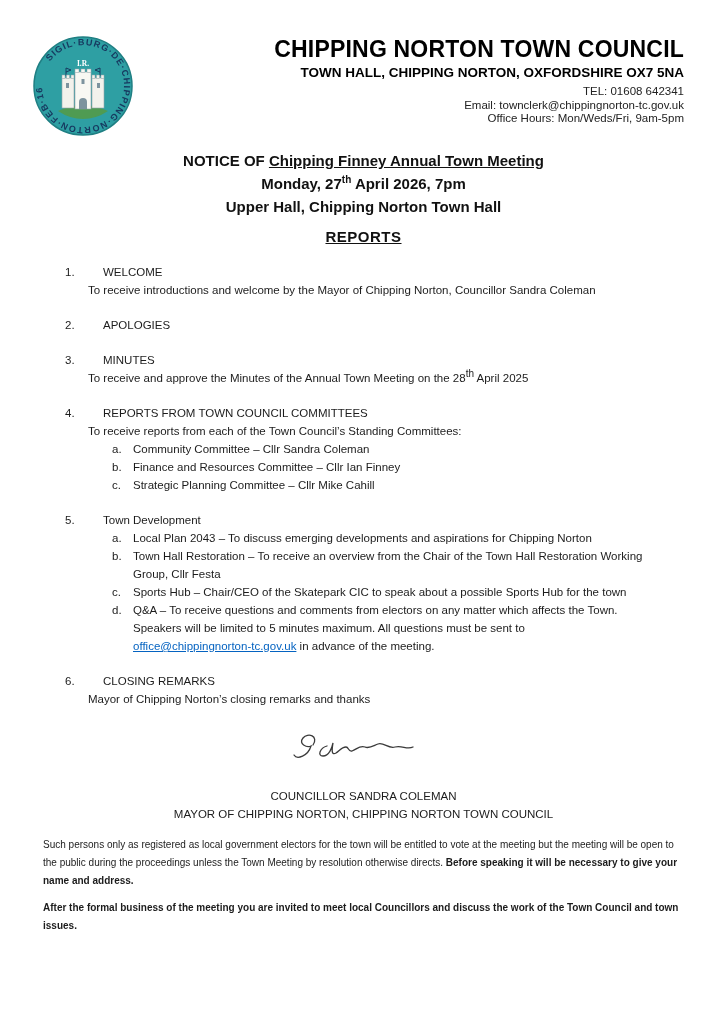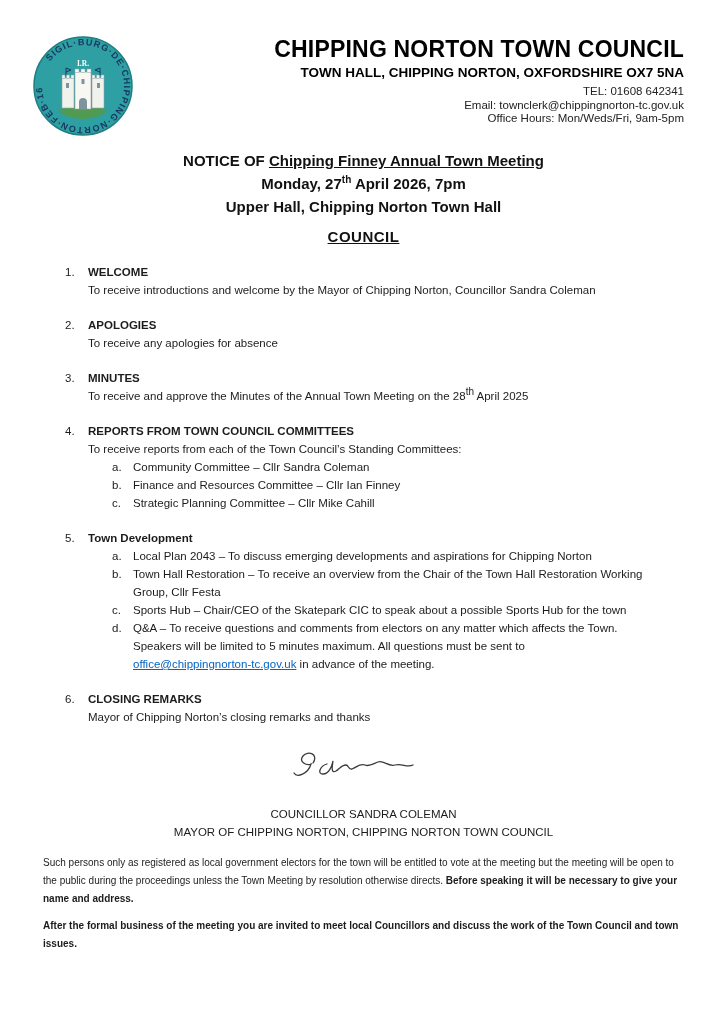--- a/index.html
+++ b/index.html
@@ -18,21 +18,21 @@
   
   .notice{margin-top:9px;text-align:center;font-size:15px;font-weight:bold;color:#111;line-height:23px;}
   .u{text-decoration:underline;}
   .agenda-heading{margin-top:7px;letter-spacing:.5px;}
   sup{font-size:10px;vertical-align:super;line-height:0;}
   
   .agenda{margin:15px 40px 0 65px;font-size:11.5px;line-height:18px;color:#1c1c1c;}
   .item{margin-bottom:17px;}
   .item-head{display:flex;}
   .item-num{flex:none;width:23px;}
-  .item-title{font-weight:bold;}
+  .item-title{font-weight:normal;margin-left:15px;}
   .item-body{margin-left:23px;max-width:560px;}
   .subs{margin-left:47px;max-width:556px;}
   .sub{display:flex;}
   .sub-label{flex:none;width:21px;}
   .sub-text{flex:1;}
   a.link{color:#0563C1;text-decoration:underline;}
   
   .signature{margin-top:14px;text-align:center;}
   .signoff{margin-top:10px;text-align:center;font-size:11.5px;line-height:18px;color:#1c1c1c;}
   
@@ -91,39 +91,38 @@
         <div>Email: townclerk@chippingnorton-tc.gov.uk</div>
         <div>Office Hours: Mon/Weds/Fri, 9am-5pm</div>
       </div>
     </div>
   </div>
 
   <div class="notice">
     <div><span>NOTICE OF </span><span class="u">Chipping Finney Annual Town Meeting</span></div>
     <div><span>Monday, 27</span><sup>th</sup><span> April 2026, 7pm</span></div>
     <div>Upper Hall, Chipping Norton Town Hall</div>
-    <div class="agenda-heading u">COUNCIL</div>
+    <div class="agenda-heading u">REPORTS</div>
   </div>
 
   <div class="agenda">
 
     <div class="item">
       <div class="item-head">
         <span class="item-num">1.</span>
         <span class="item-title">WELCOME</span>
       </div>
       <div class="item-body">To receive introductions and welcome by the Mayor of Chipping Norton, Councillor Sandra Coleman</div>
     </div>
 
     <div class="item">
       <div class="item-head">
         <span class="item-num">2.</span>
         <span class="item-title">APOLOGIES</span>
       </div>
-      <div class="item-body">To receive any apologies for absence</div>
     </div>
 
     <div class="item">
       <div class="item-head">
         <span class="item-num">3.</span>
         <span class="item-title">MINUTES</span>
       </div>
       <div class="item-body"><span>To receive and approve the Minutes of the Annual Town Meeting on the 28</span><sup>th</sup><span> April 2025</span></div>
     </div>
 

